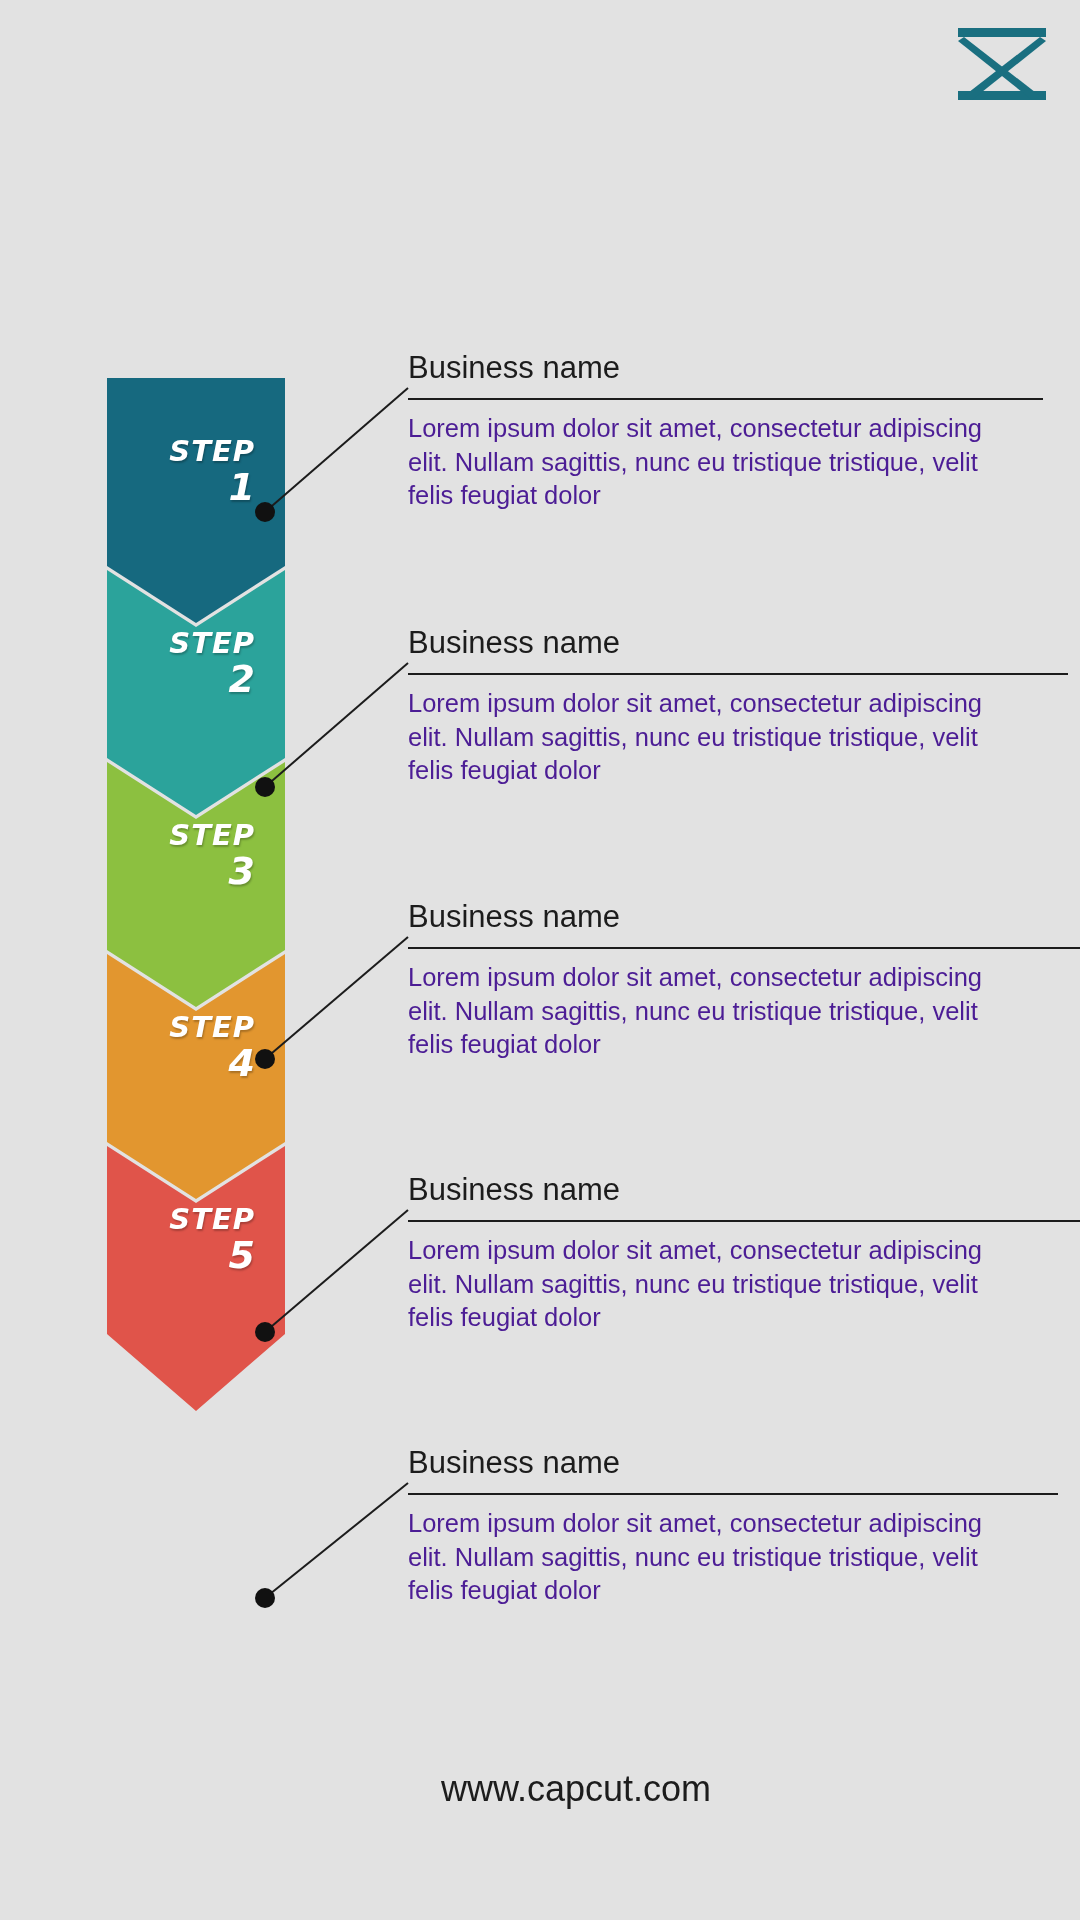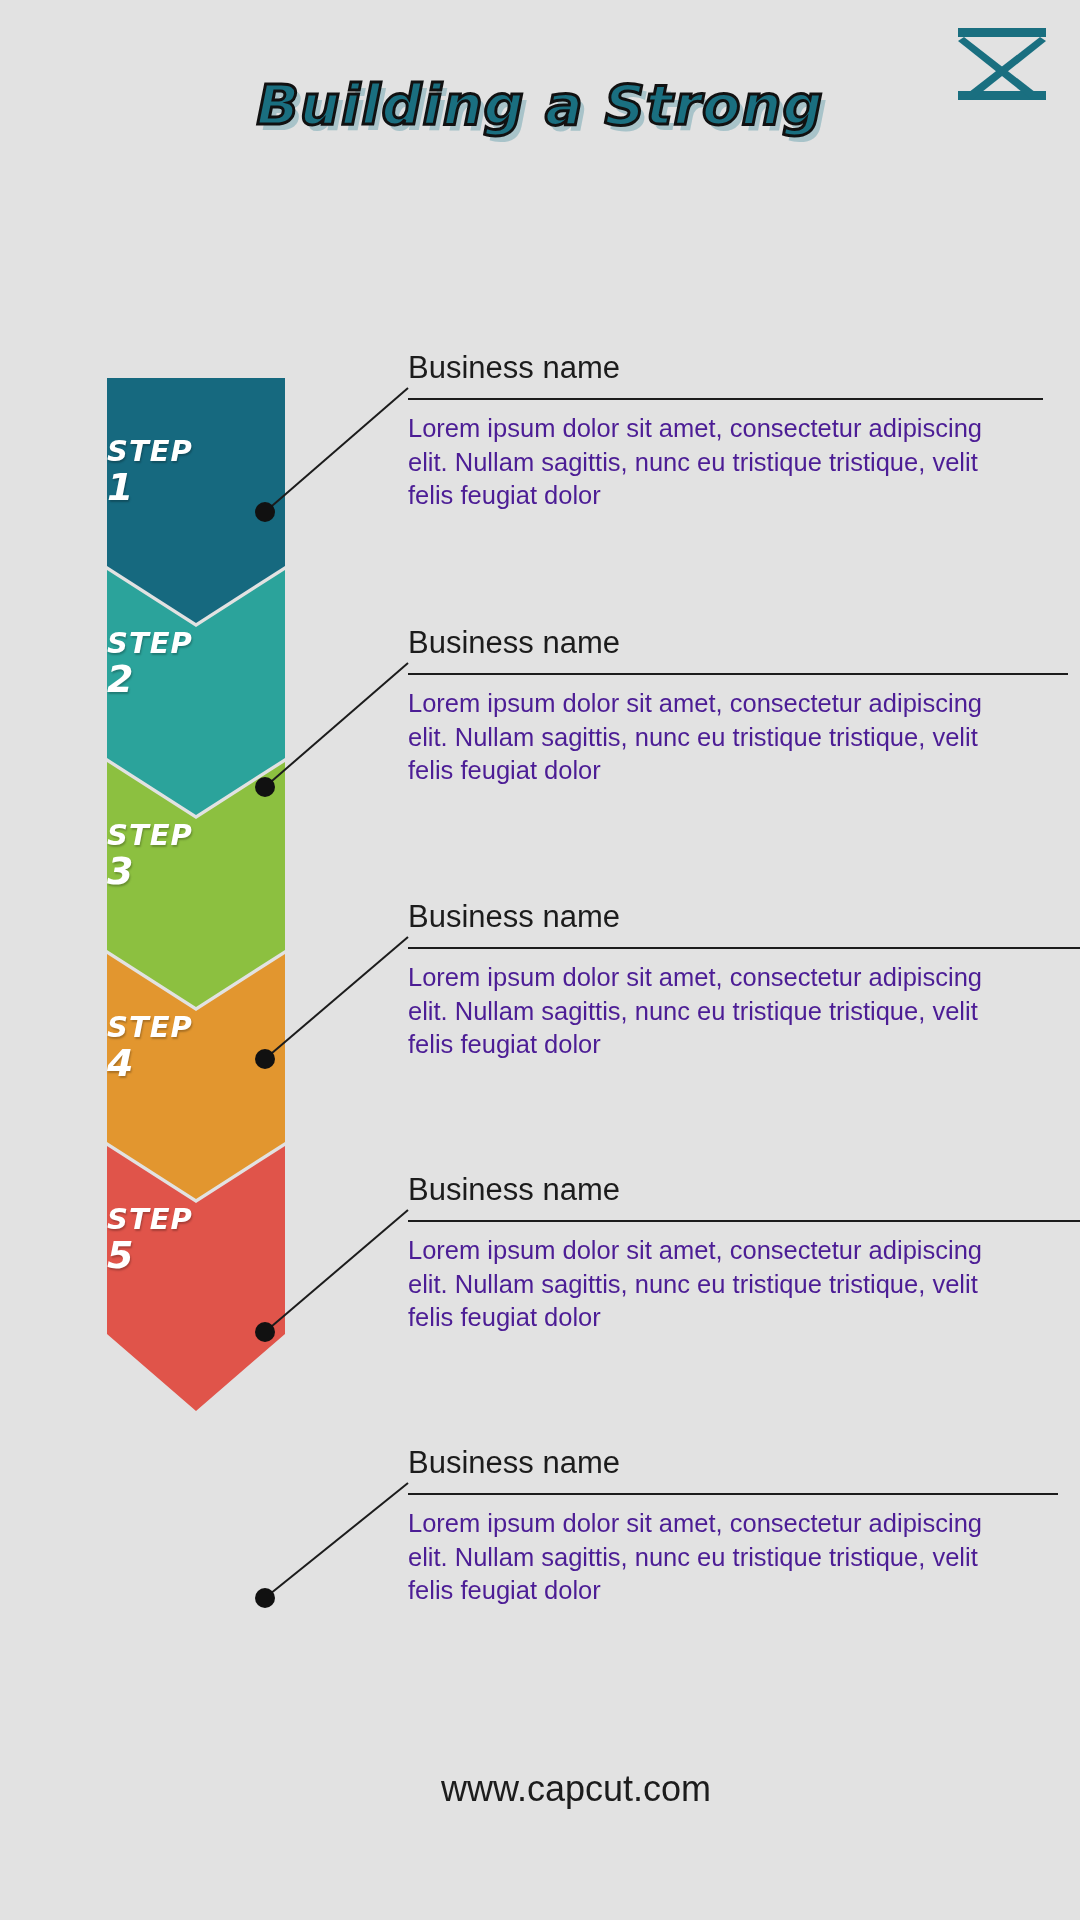--- a/index.html
+++ b/index.html
@@ -63,21 +63,21 @@
     text-align: center;
   }
   .step .chevbody {
     width: 178px;
     position: relative;
   }
   .step .labels {
     position: absolute;
     left: 0;
     width: 148px;
-    text-align: left;
+    text-align: right;
     z-index: 3;
     text-shadow: 1px 2px 2px rgba(0,0,0,0.25);
   }
   .step .word {
     font-size: 29px;
     letter-spacing: 1px;
     line-height: 1.05;
   }
   .step .num {
     font-size: 38px;
@@ -136,21 +136,20 @@
 <body>
 
 <svg id="logo" viewBox="0 0 100 100">
   <rect x="6" y="10" width="88" height="9" fill="#1a6f80"></rect>
   <rect x="6" y="73" width="88" height="9" fill="#1a6f80"></rect>
   <path d="M12 19 L88 78 L80 82 L6 23 Z" fill="#1a6f80"></path>
   <path d="M88 19 L12 78 L20 82 L94 23 Z" fill="#1a6f80"></path>
 </svg>
 
 <div id="title">
-  <span class="line">Building a Strong</span>
 </div>
 
 <div id="steps">
 
   <div class="step">
     <svg class="chevbody" viewBox="0 0 178 245" width="178" height="245">
       <path d="M0 0 H178 V188 L89 245 L0 188 Z" fill="#16697f"></path>
     </svg>
     <div class="labels" style="top:58px;">
       <div class="word">STEP</div>

